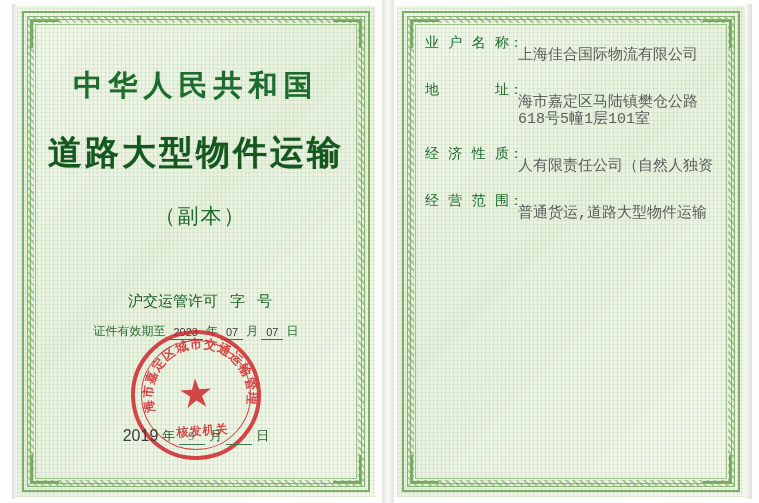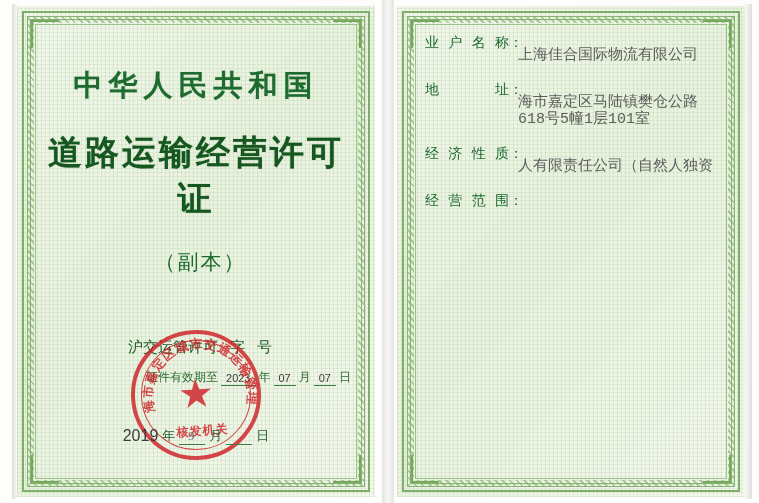--- a/index.html
+++ b/index.html
@@ -125,21 +125,21 @@
     padding: 0 4px 1px 4px;
     font-size: 13px;
     color: #3b3b3b;
     font-family: "Liberation Sans", sans-serif;
     text-align: center;
   }
   .valid-line {
     margin-top: 12px;
     display: flex;
     align-items: flex-end;
-    justify-content: flex-end;
+    justify-content: center;
     font-size: 12px;
     color: #2b6b33;
     gap: 3px;
   }
   .valid-line .v {
     border-bottom: 1px solid #3c7b45;
     padding: 0 5px 1px 5px;
     font-family: "Liberation Sans", sans-serif;
     color: #3b3b3b;
     font-size: 11px;
@@ -305,21 +305,21 @@
     <div class="border-inner"></div>
     <div class="corner tl"></div>
     <div class="corner tr"></div>
     <div class="corner bl"></div>
     <div class="corner br"></div>
 
     <div class="content-left">
 
       <div class="nation-title">中华人民共和国</div>
 
-      <div class="cert-title">道路运输经营许可证</div>
+      <div class="cert-title">道路大型物件运输</div>
 
       <div class="cert-sub">（副本）</div>
 
       <div class="license-line">
         <span class="lbl">沪交运管许可</span>
         <span class="lbl">字</span>
         <span class="lbl">号</span>
       </div>
 
       <div class="valid-line">
@@ -393,18 +393,19 @@
 
       <div class="field-row">
         <span class="field-label">经济性质</span>
         <span class="field-colon">：</span>
         <span class="field-value">人有限责任公司（自然人独资</span>
       </div>
 
       <div class="field-row">
         <span class="field-label">经营范围</span>
         <span class="field-colon">：</span>
+        <span class="field-value">普通货运,道路大型物件运输</span>
       </div>
 
     </div>
   </div>
 
 </div>
 
 </body></html>

